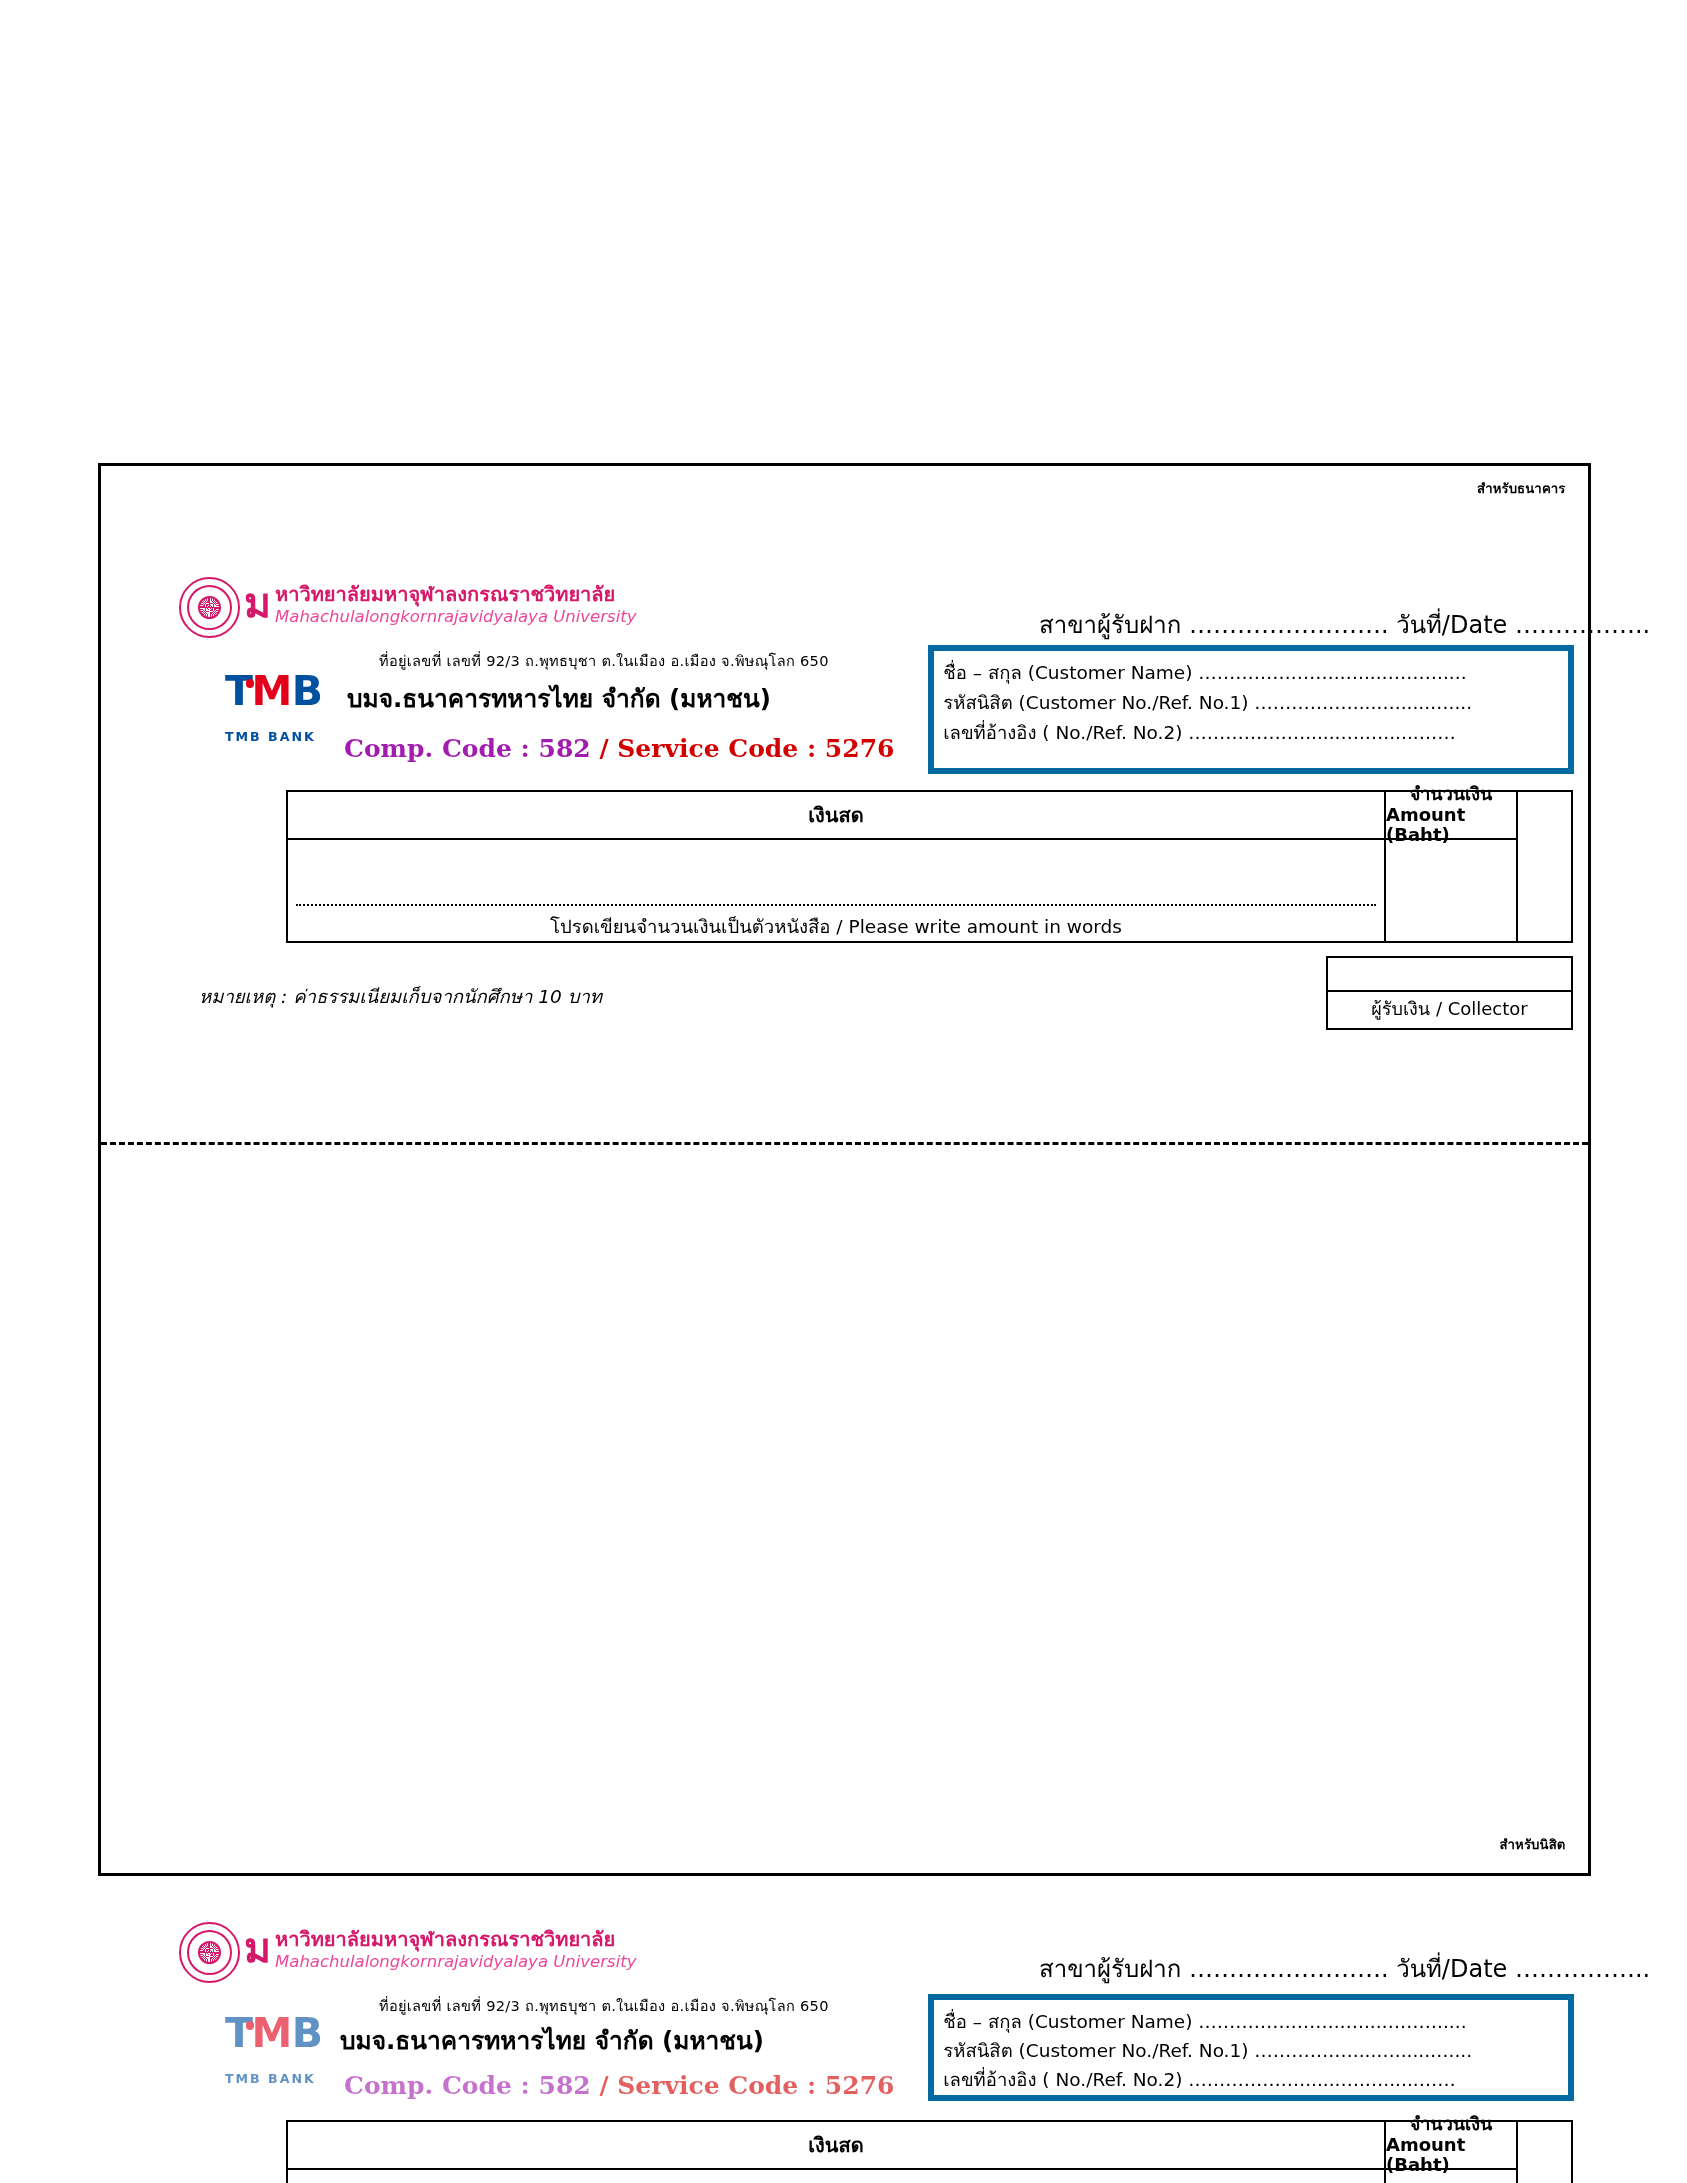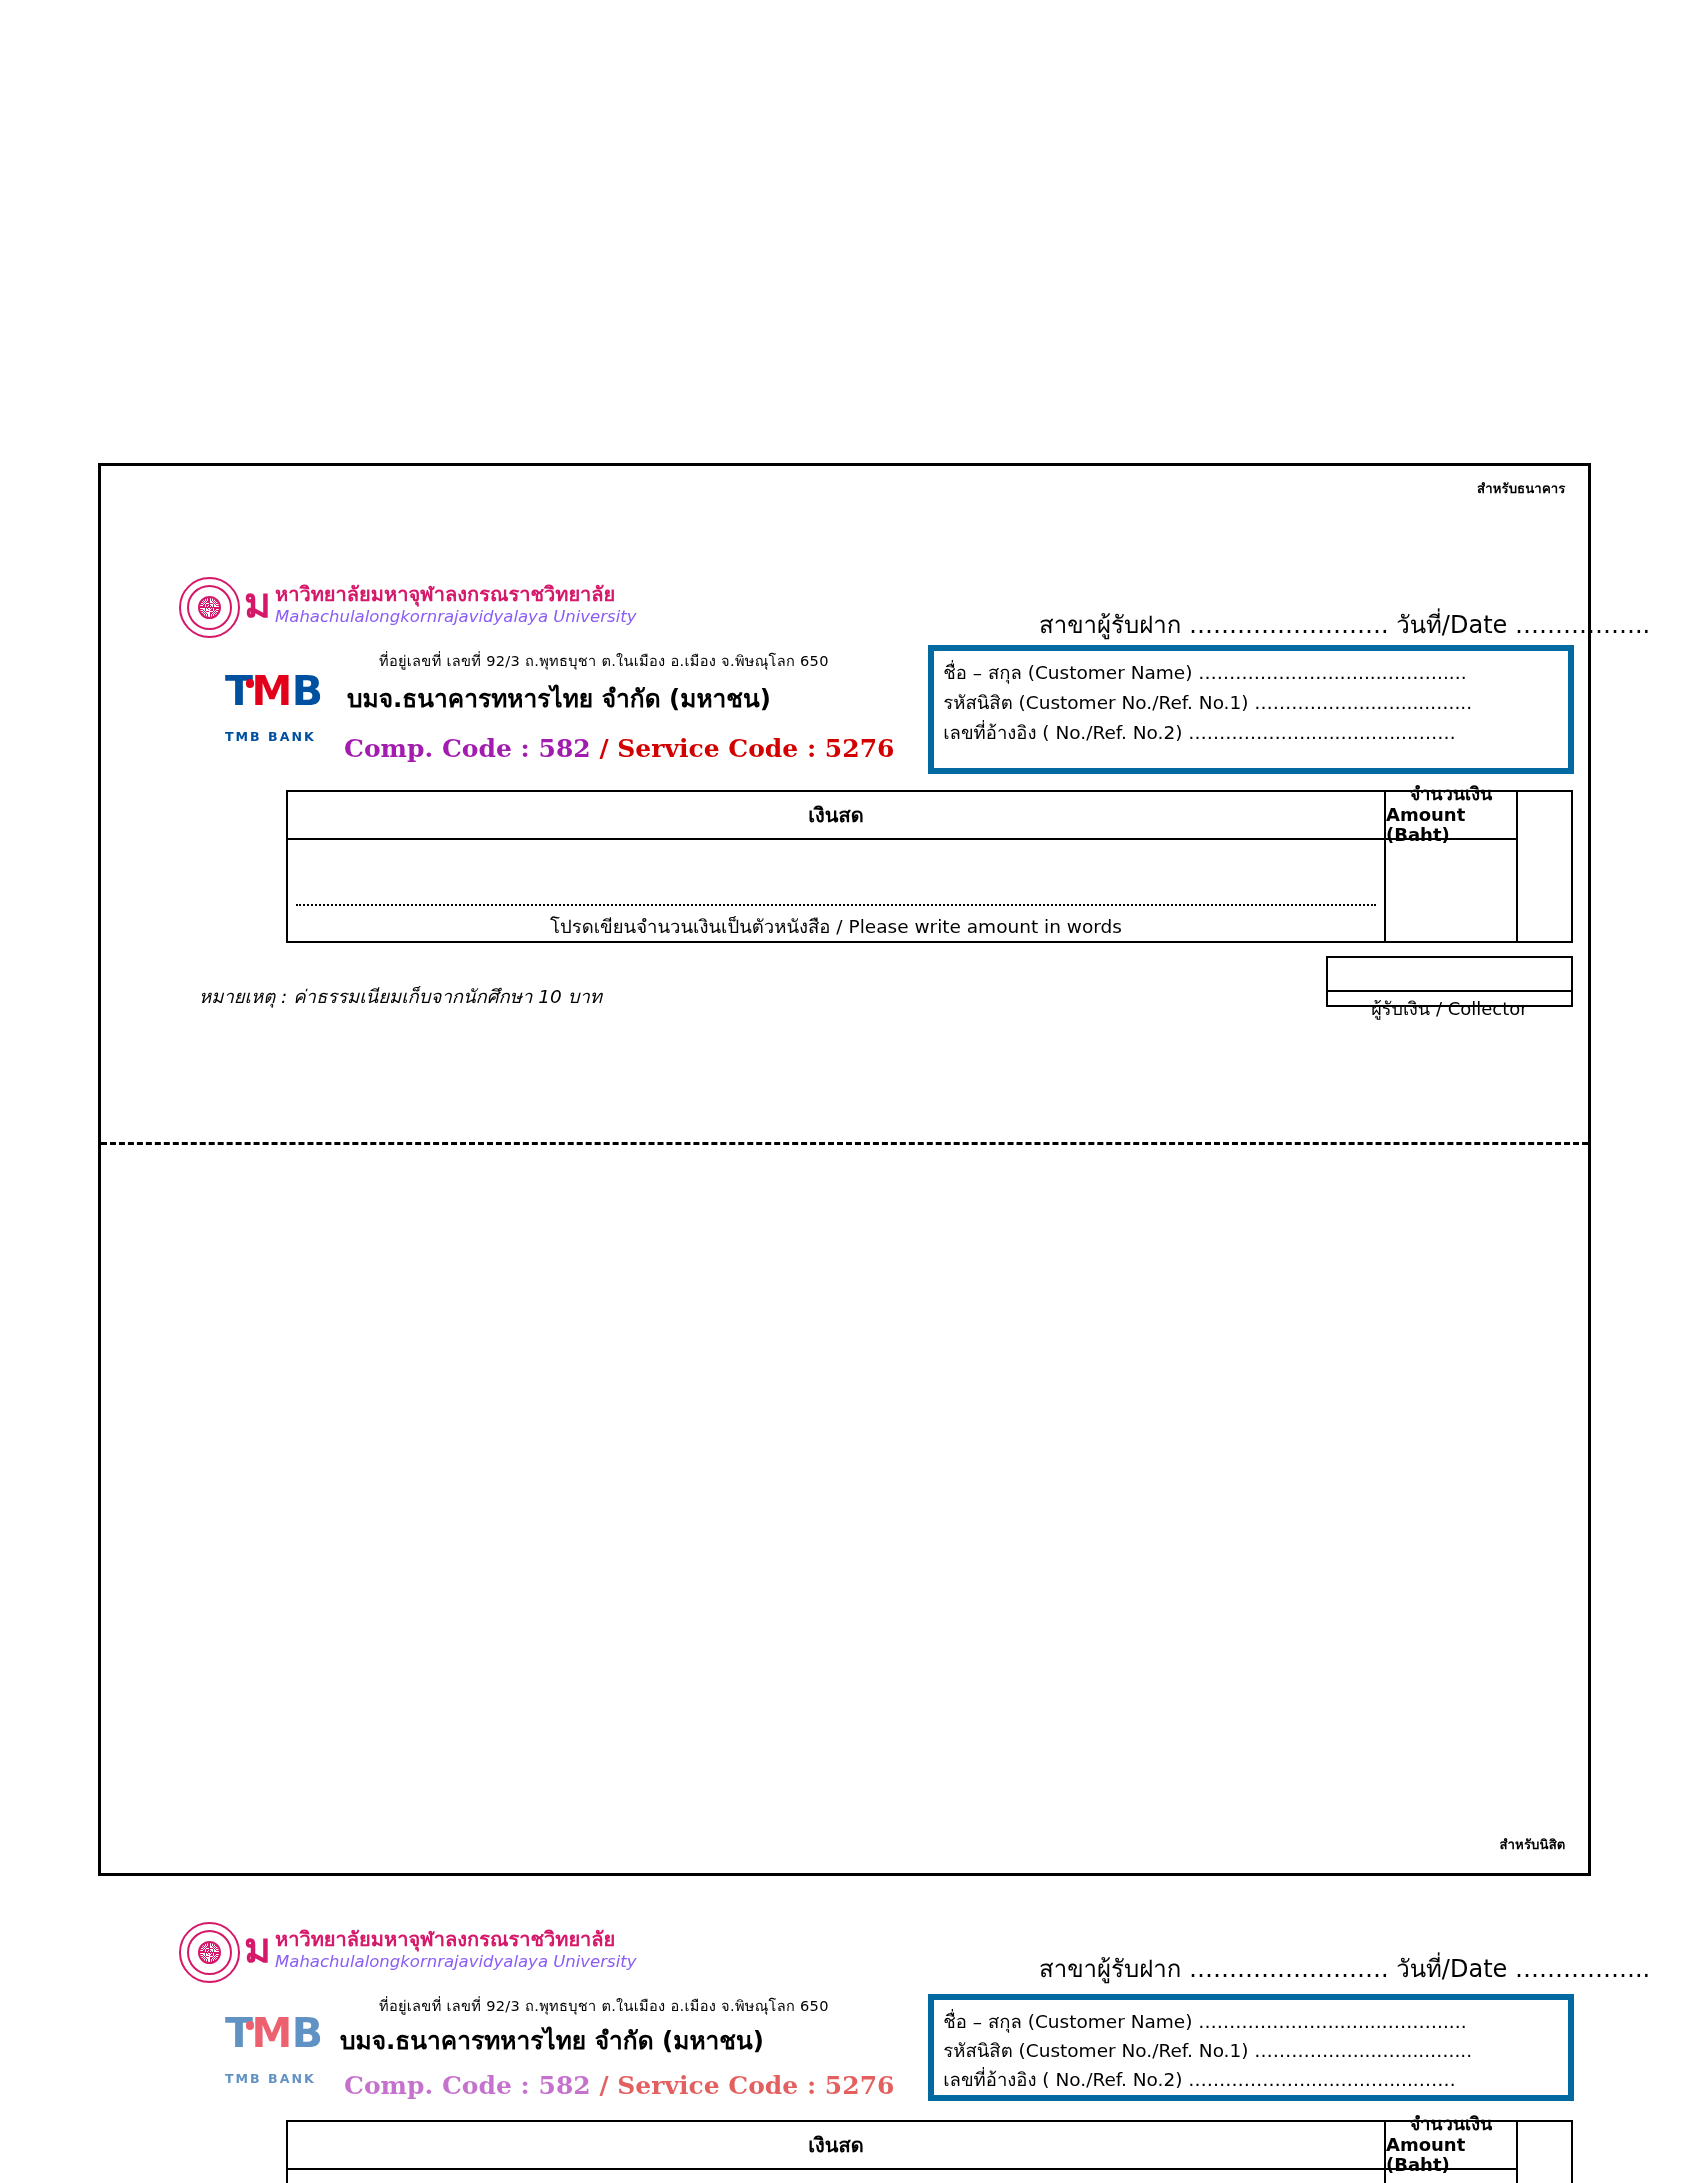--- a/index.html
+++ b/index.html
@@ -97,21 +97,21 @@
     padding-top: 5.3px;
   }
   .uni-th {
     color: #d6186a;
     font-size: 20px;
     font-weight: bold;
     line-height: 24px;
     white-space: nowrap;
   }
   .uni-en {
-    color: #8b5cf6;
+    color: #ec4899;
     font-size: 16.5px;
     font-style: italic;
     line-height: 21px;
     white-space: nowrap;
   }
   .uni-addr {
     position: absolute;
     font-size: 14.6px;
     letter-spacing: 0.3px;
     white-space: nowrap;
@@ -325,21 +325,21 @@
           <span>จำนวนเงิน</span>
           <span>Amount (Baht)</span>
         </div>
         <div class="amt-baht-body"></div>
       </div>
       <div class="amt-satang"></div>
     </div>
 
     <div class="remark" style="left:98px; top:516px;font-style:italic;">หมายเหตุ  : ค่าธรรมเนียมเก็บจากนักศึกษา 10 บาท</div>
 
-    <div class="collector" style="left:1225px; top:490px; width:247px; height:51px;">
+    <div class="collector" style="left:1225px; top:490px; width:247px; height:74px;">
       <div class="collector-space"></div>
       <div class="collector-label">ผู้รับเงิน / Collector</div>
     </div>
   </div>
 
   <div class="tear-line"></div>
 
   <div class="slip slip-bottom">
 
     <div class="corner-note" style="top:693px;">สำหรับนิสิต</div>

